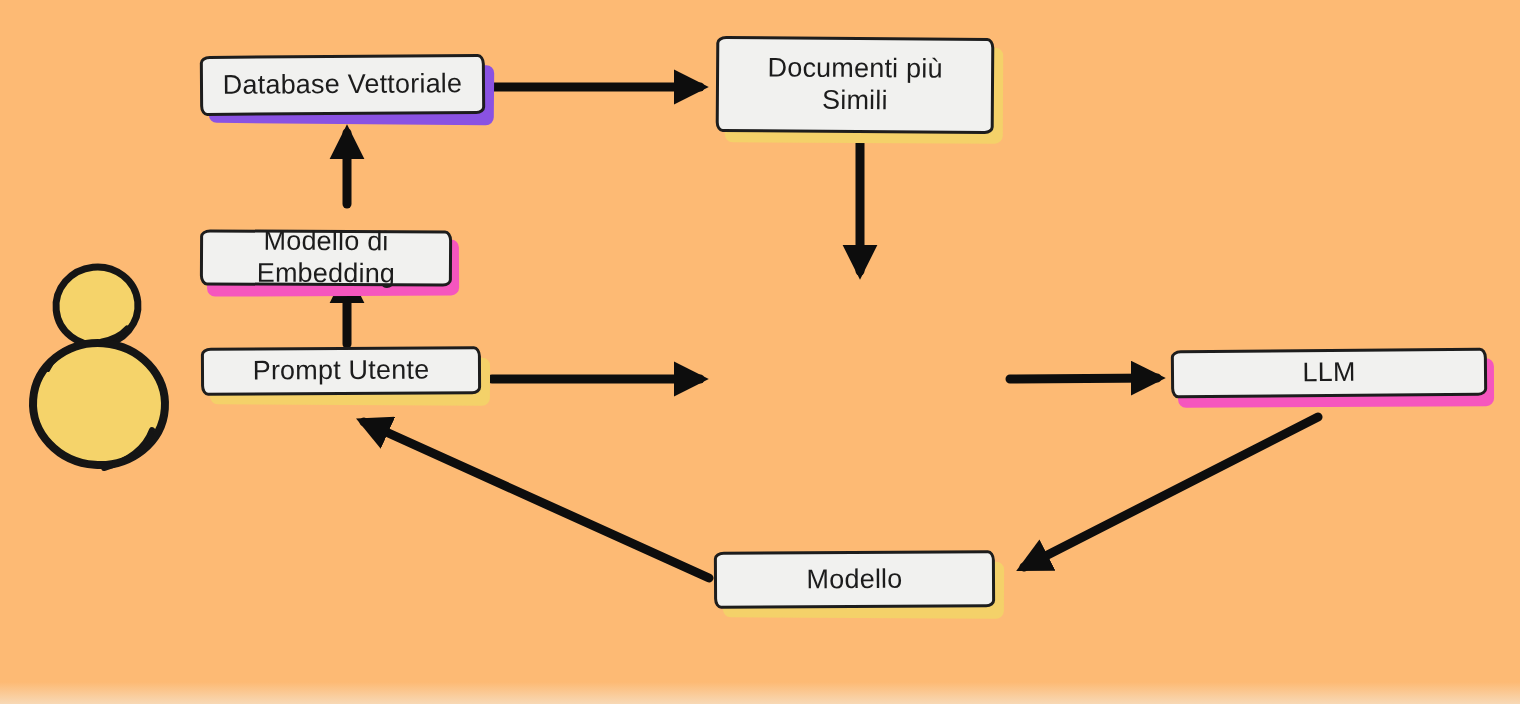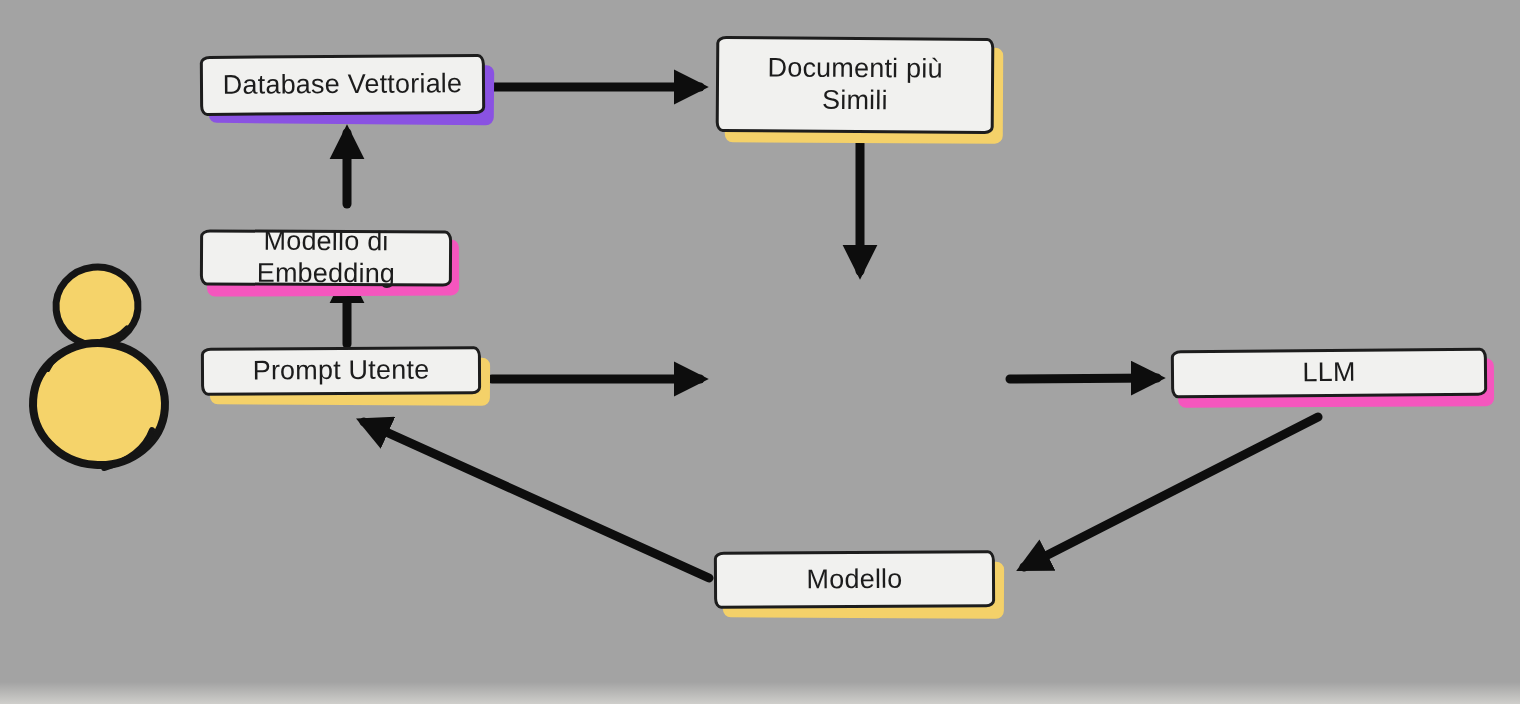--- a/index.html
+++ b/index.html
@@ -1,19 +1,19 @@
 <!DOCTYPE html>
 <html><head>
 <meta charset="utf-8">
 <style>
   html,body{margin:0;padding:0;background:#ffffff;}
   #canvas{
     position:relative;
     width:1520px;height:704px;
-    background:#a3a3a3;
+    background:#fdba74;
     overflow:hidden;
     font-family:"Liberation Sans", sans-serif;
   }
   
   #canvas::after{
     content:"";position:absolute;left:0;right:0;bottom:0;height:22px;
     background:linear-gradient(to top, rgba(243,242,236,.55), rgba(255,255,255,0));
     pointer-events:none;
   }
   svg.layer{position:absolute;left:0;top:0;}

